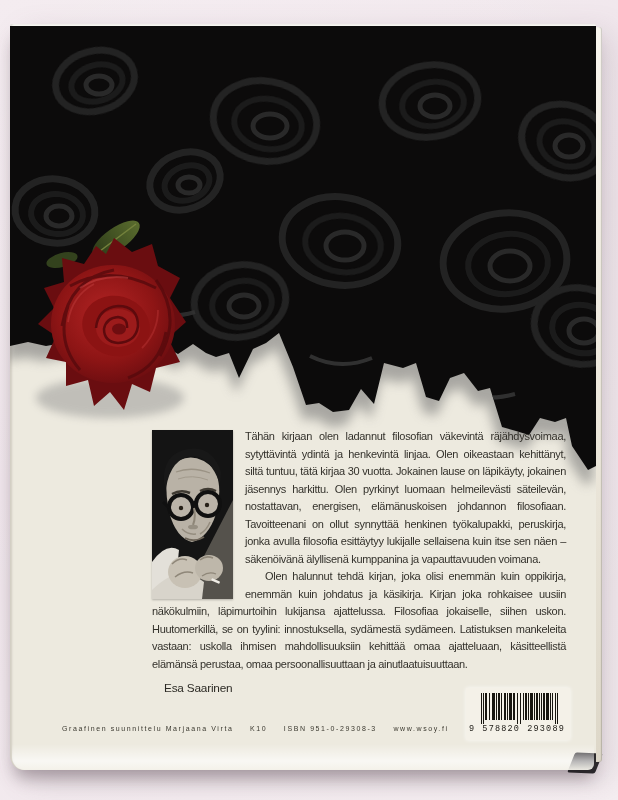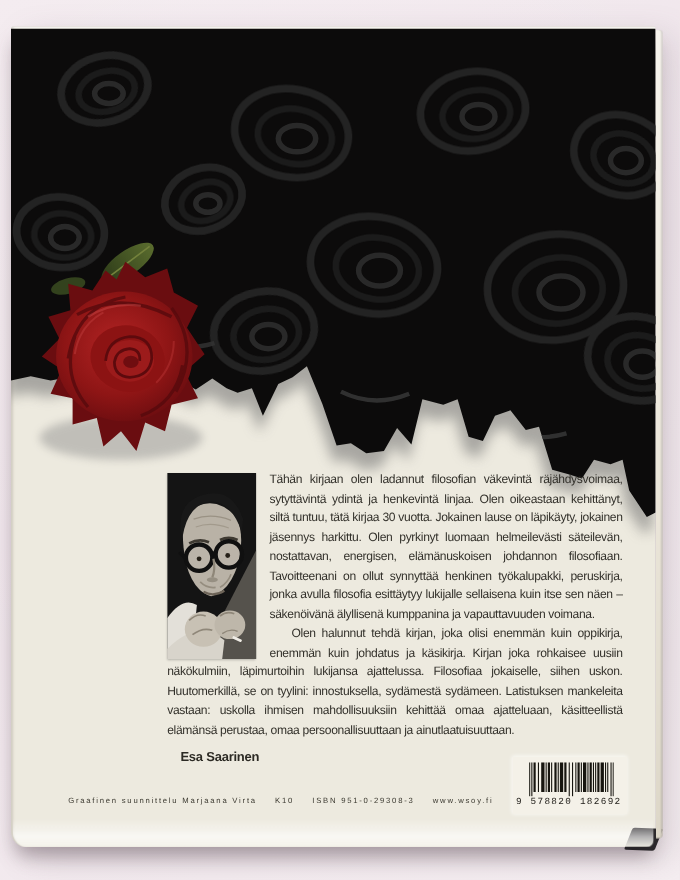--- a/index.html
+++ b/index.html
@@ -53,21 +53,21 @@
     box-shadow:0 1px 2px rgba(0,0,0,.25);
   }
   .portrait-wrap svg{display:block;width:81px;height:169px;}
   .content p{
     margin:0;text-align:justify;
     font-size:11px;line-height:17.5px;letter-spacing:-0.3px;
     color:#33312b;
   }
   .content p.ind{text-indent:20px;}
   .author{
-    font-weight:bold;font-size:11.8px;color:#2c2a24;
+    font-weight:normal;font-size:11.8px;color:#2c2a24;
     margin-top:8px;text-indent:12px;letter-spacing:-0.2px;
   }
   .credit{
     position:absolute;left:52px;top:701px;white-space:nowrap;
     font-size:7px;letter-spacing:1.6px;color:#3a382f;
   }
   .credit span{margin-right:13px;}
   .credit span:last-child{margin-right:0;}
   .barcode{
     position:absolute;left:456px;top:664px;width:104px;height:52px;
@@ -267,21 +267,21 @@
             <rect x="65" y="0" width="3" height="27"></rect>
           <rect x="69" y="0" width="1" height="27"></rect>
             <rect x="71" y="0" width="1" height="27"></rect>
           <rect x="74" y="0" width="1" height="31"></rect>
             <rect x="76" y="0" width="1" height="31"></rect>
         </g>
       </svg>
       <div class="barcode-num">
         <span>9</span>
         <span>578820</span>
-        <span>182692</span>
+        <span>293089</span>
       </div>
     </div>
 
     <div class="corner-dark"></div>
     <div class="bottom-sheen"></div>
     <div class="page-edge"></div>
   </div>
 </div>
 
 </body></html>

